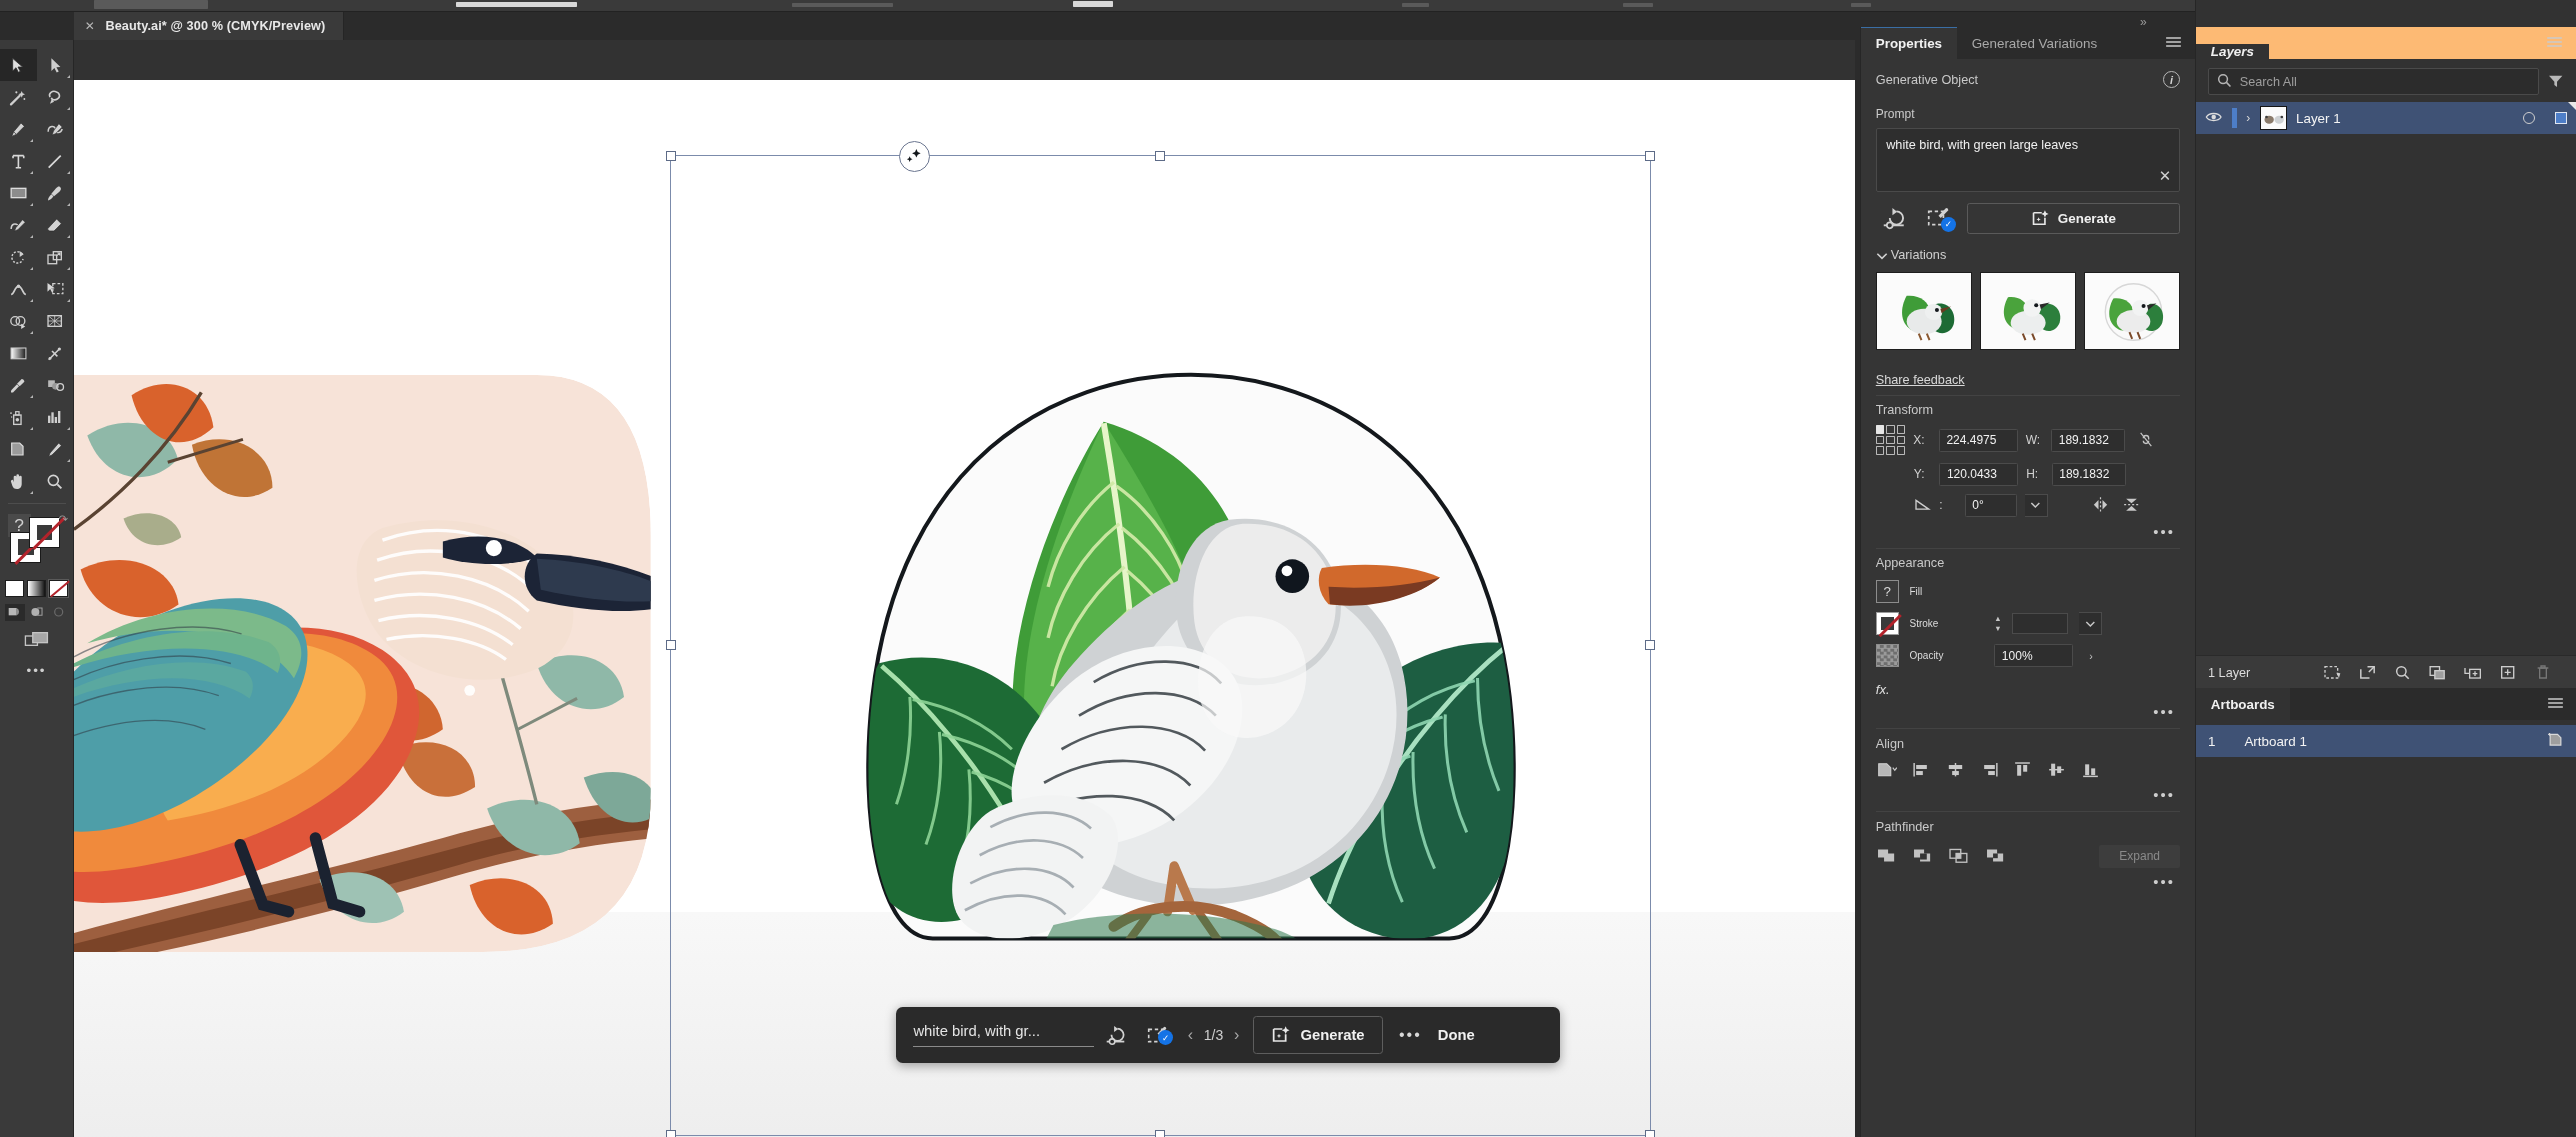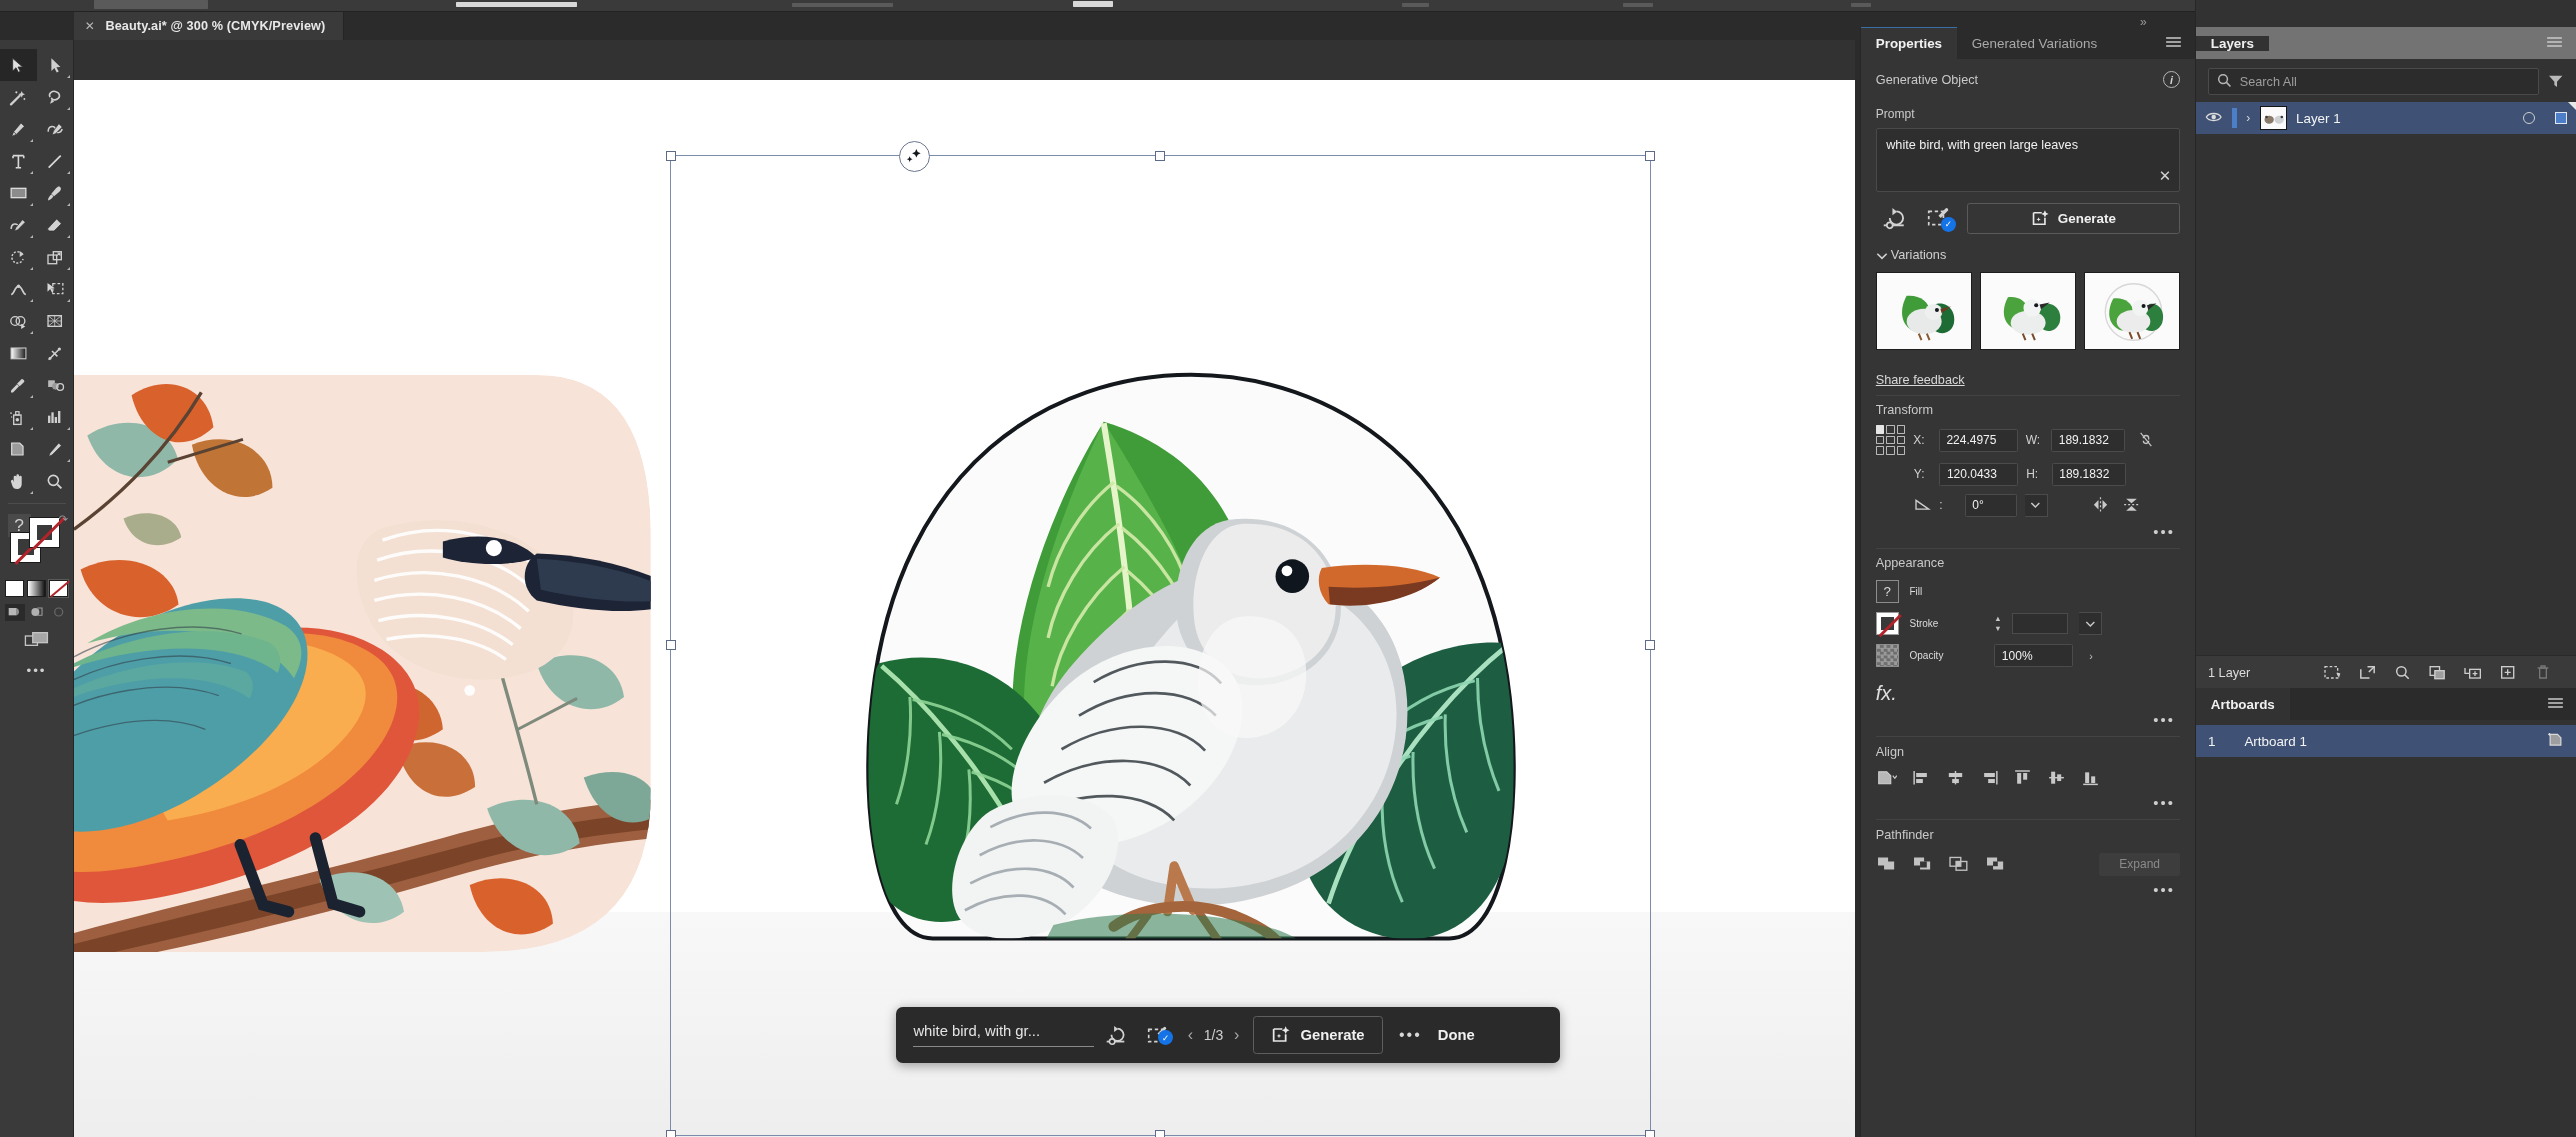--- a/index.html
+++ b/index.html
@@ -161,31 +161,31 @@
   .approw { display: flex; align-items: center; gap: 10.7px; margin-top: 9.4px; }
   .appsw { width: 23px; height: 23px; border: 1.3px solid #8d8d8d; position: relative; background: #3a3a3a; }
   .appsw.q { display:flex; align-items:center; justify-content:center; color:#d8d8d8; font-size:13.4px; }
   .appsw.stroke { border-color:#9a9a9a; background:#fff; }
   .appsw.stroke .ring { position:absolute; left:4px; top:4px; right:4px; bottom:4px; background:#3a3a3a; }
   .appsw.stroke .slash { position:absolute; left:-2px; top:50%; width:145%; height:2.7px; background:#b3232b; transform: rotate(-45deg); }
   .appsw.opacity { background: repeating-conic-gradient(#6e6e6e 0% 25%, #9a9a9a 0% 50%) 0 0/6.7px 6.7px; }
   .applbl { color: #dcdcdc; font-size: 10px; width: 74px; }
   .stepper { display: flex; flex-direction: column; gap: 1.3px; color: #c6c6c6; font-size: 7.4px; }
   .blankfld { width: 56px; height: 21.5px; background: #2e2e2e; border: 0.7px solid #4b4b4b; }
-  .fxrow { color: #e0e0e0; font-size: 20px; font-style: italic; padding-top: 14.8px; }
+  .fxrow { color: #e0e0e0; font-size: 13px; font-style: italic; padding-top: 14.8px; }
 
   .aligniconrow { display: flex; align-items: center; gap: 14.8px; margin-top: 10.7px; color: #c9c9c9; }
   .pfrow { display: flex; align-items: center; gap: 14.8px; margin-top: 10.7px; color: #c9c9c9; }
   .expandbtn { margin-left: auto; width: 81px; height: 23px; background: #3d3d3d; border-radius: 2px;
                color: #8a8a8a; font-size: 12px; display: flex; align-items: center; justify-content: center; }
 
   
   .rightpanel { position: absolute; left: 2195px; top: 0; width: 381px; height: 1138px; background: #323232; border-left:0.7px solid #262626;}
   .expandchev { position: absolute; left: 2140px; top: 14.8px; color: #9a9a9a; font-size: 12px; letter-spacing:-1.3px;}
-  .lytabs { height: 32px; background: #737373; display: flex; align-items: center; position: relative; margin-top: 27px;}
+  .lytabs { height: 32px; background: #fdba74; display: flex; align-items: flex-end; position: relative; margin-top: 27px; font-style: italic;}
   .lytab { display: flex; align-items: center; padding: 0 14.8px; color: #f0f0f0; font-size: 13.4px; font-weight: bold; background: #323232; }
   .lyhamb { position: absolute; right: 12px; top: 50%; transform: translateY(-50%); color: #cacaca; }
 
   .searchrow { display: flex; align-items: center; gap: 8px; padding: 9.4px 12px 6.7px 12px; }
   .searchbox { flex: 1; height: 27px; background: #2c2c2c; border: 0.7px solid #4a4a4a; border-radius: 2px;
                display: flex; align-items: center; gap: 8px; padding: 0 8px; }
   .searchbox .ph { color: #9d9d9d; font-size: 12.7px; }
   .filtericon { color: #b9b9b9; }
 
   .layerrow { height: 32px; background: #3f5275; display: flex; align-items: center; padding: 0 9.4px; gap: 9.4px; position: relative; }

